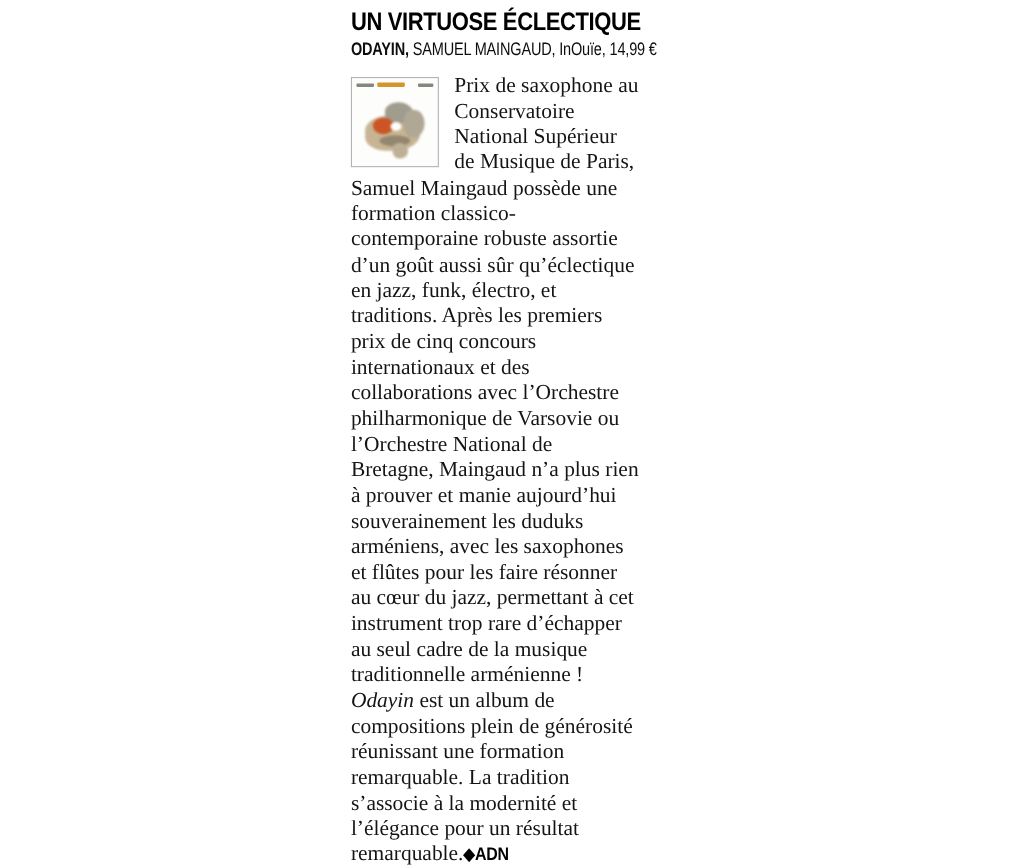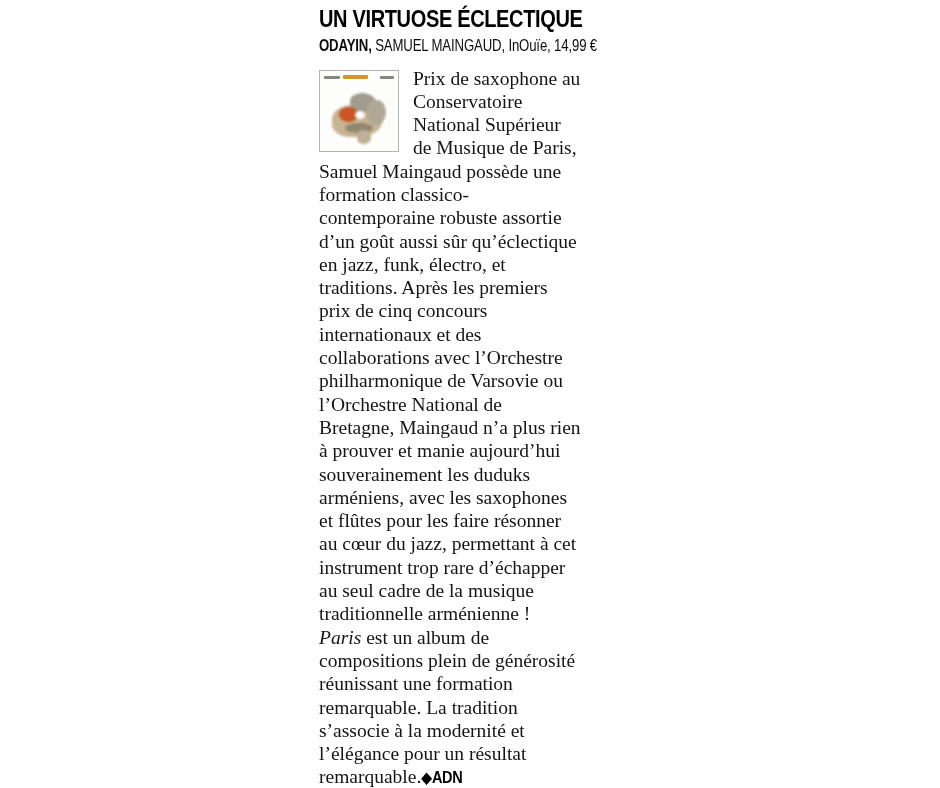--- a/index.html
+++ b/index.html
@@ -140,20 +140,20 @@
 l’Orchestre National de
 Bretagne, Maingaud n’a plus rien
 à prouver et manie aujourd’hui
 souverainement les duduks
 arméniens, avec les saxophones
 et flûtes pour les faire résonner
 au cœur du jazz, permettant à cet
 instrument trop rare d’échapper
 au seul cadre de la musique
 traditionnelle arménienne !
-</span><em class="album-name-italic">Paris</em><span> est un album de
+</span><em class="album-name-italic">Odayin</em><span> est un album de
 compositions plein de générosité
 réunissant une formation
 remarquable. La tradition
 s’associe à la modernité et
 l’élégance pour un résultat
 remarquable.</span><b class="signature">◆ADN</b></div>
 </div>
 
 </body></html>

